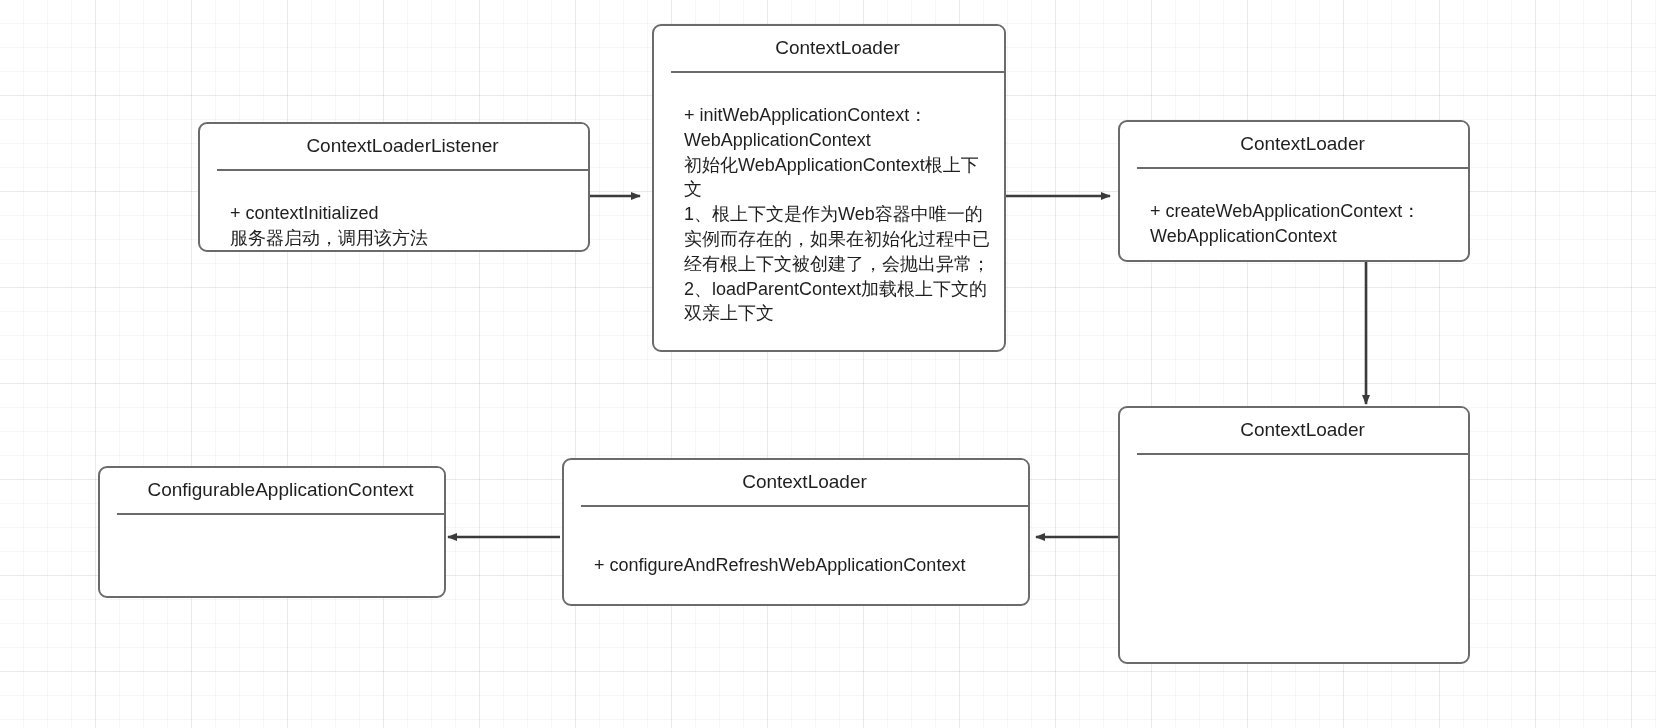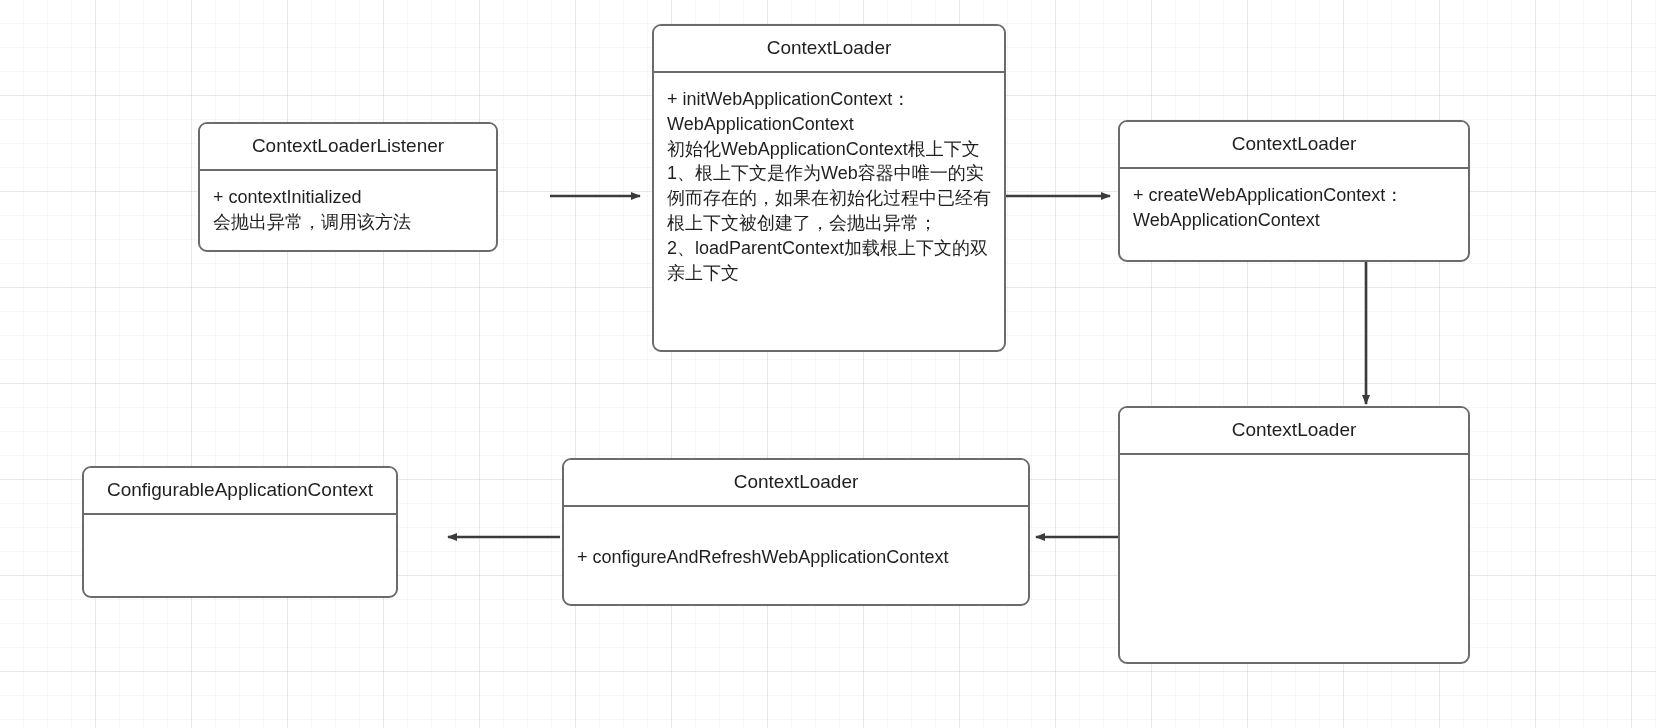--- a/index.html
+++ b/index.html
@@ -30,20 +30,21 @@
 
   .uml-box {
     position: absolute;
     box-sizing: border-box;
     background: #ffffff;
     border: 2.5px solid #6b6b6b;
     border-radius: 9px;
     display: flex;
     flex-direction: column;
     overflow: hidden;
+    padding-left: 17px;
   }
   .uml-title {
     box-sizing: border-box;
     width: 100%;
     text-align: center;
     font-size: 19px;
     color: #1f1f1f;
     border-bottom: 2.5px solid #6b6b6b;
     padding: 11px 8px 12px 8px;
     line-height: 1.15;
@@ -52,20 +53,21 @@
   }
   .uml-body {
     box-sizing: border-box;
     flex: 1 1 auto;
     padding: 14px 13px 10px 13px;
     font-size: 18px;
     color: #1f1f1f;
     line-height: 1.38;
     white-space: pre-line;
     word-break: break-word;
+    margin-top: 16px;
   }
   .uml-body.centered {
     display: flex;
     align-items: center;
   }
 
   
   #arrows {
     position: absolute;
     left: 0;
@@ -107,24 +109,24 @@
 
     <g>
       <line x1="1118" y1="537" x2="1036" y2="537" stroke="#3b3b3b" stroke-width="2.6" marker-end="url(#ah-left)"></line>
     </g>
 
     <g>
       <line x1="560" y1="537" x2="448" y2="537" stroke="#3b3b3b" stroke-width="2.6" marker-end="url(#ah-left)"></line>
     </g>
   </svg>
 
-  <div class="uml-box" style="left:198px; top:122px; width:300px; height:130px;">
+  <div class="uml-box" style="left:198px; top:122px; width:392px; height:130px;">
     <div class="uml-title">ContextLoaderListener</div>
     <div class="uml-body">+ contextInitialized
-会抛出异常，调用该方法</div>
+服务器启动，调用该方法</div>
   </div>
 
   <div class="uml-box" style="left:652px; top:24px; width:354px; height:328px;">
     <div class="uml-title">ContextLoader</div>
     <div class="uml-body">+ initWebApplicationContext：
 WebApplicationContext
 初始化WebApplicationContext根上下文
 1、根上下文是作为Web容器中唯一的实例而存在的，如果在初始化过程中已经有根上下文被创建了，会抛出异常；
 2、loadParentContext加载根上下文的双亲上下文</div>
   </div>
@@ -137,17 +139,17 @@
 
   <div class="uml-box" style="left:1118px; top:406px; width:352px; height:258px;">
     <div class="uml-title">ContextLoader</div>
   </div>
 
   <div class="uml-box" style="left:562px; top:458px; width:468px; height:148px;">
     <div class="uml-title">ContextLoader</div>
     <div class="uml-body centered" style="justify-content:flex-start;">+ configureAndRefreshWebApplicationContext</div>
   </div>
 
-  <div class="uml-box" style="left:82px; top:466px; width:316px; height:132px;">
+  <div class="uml-box" style="left:98px; top:466px; width:348px; height:132px;">
     <div class="uml-title">ConfigurableApplicationContext</div>
   </div>
 
 </div>
 
 </body></html>

